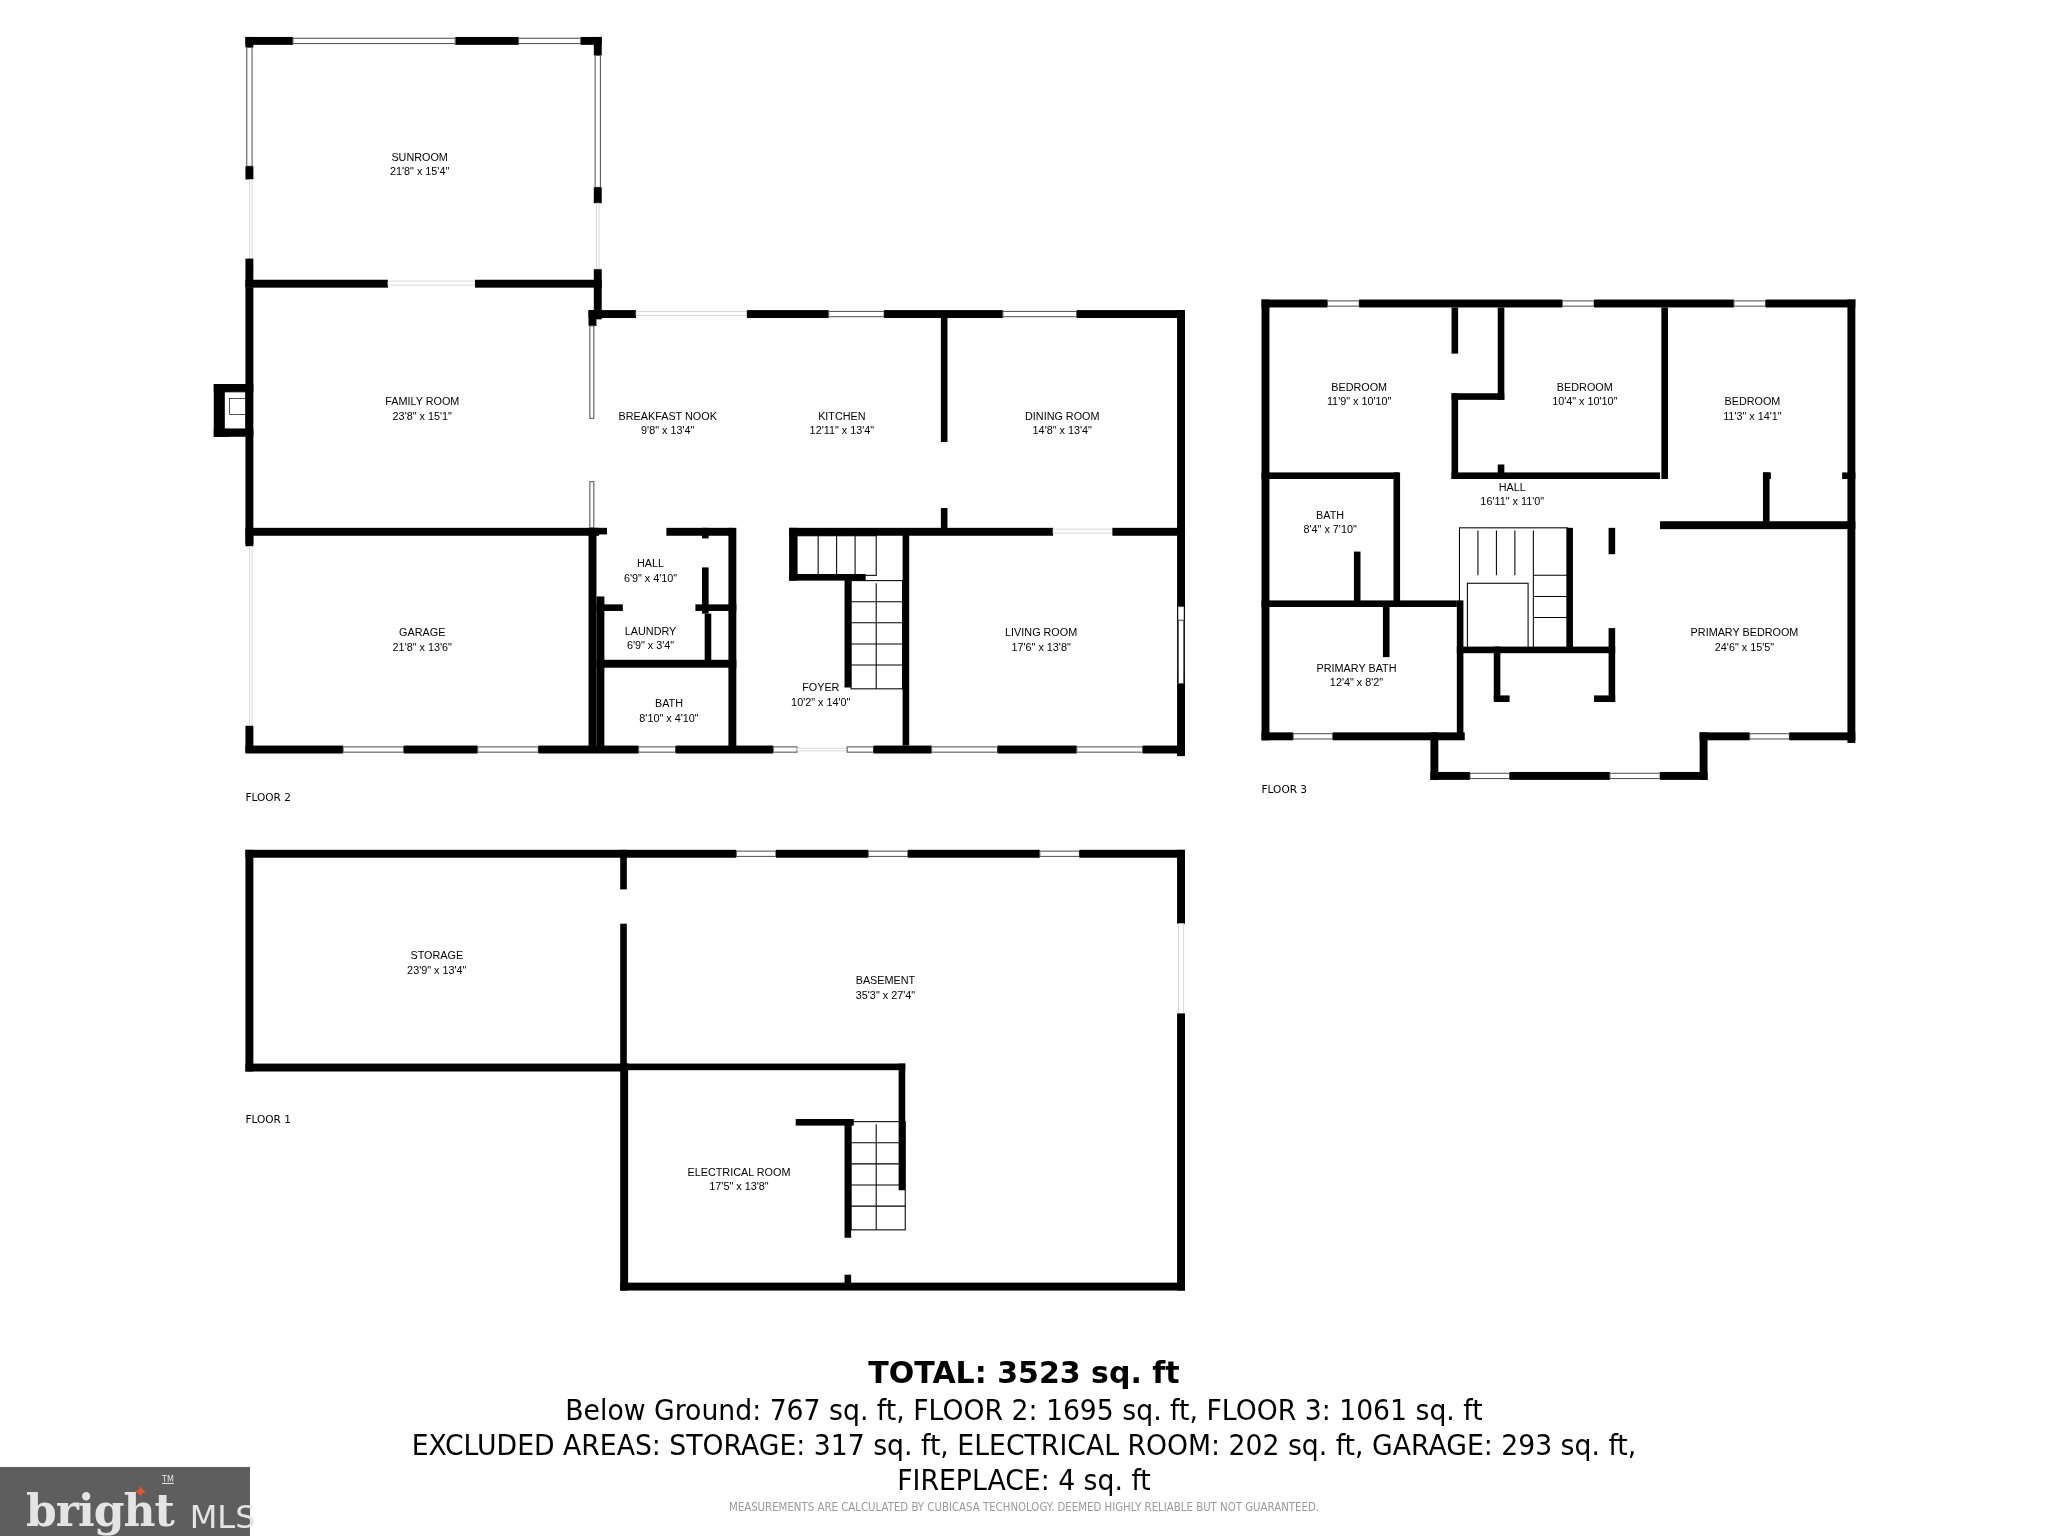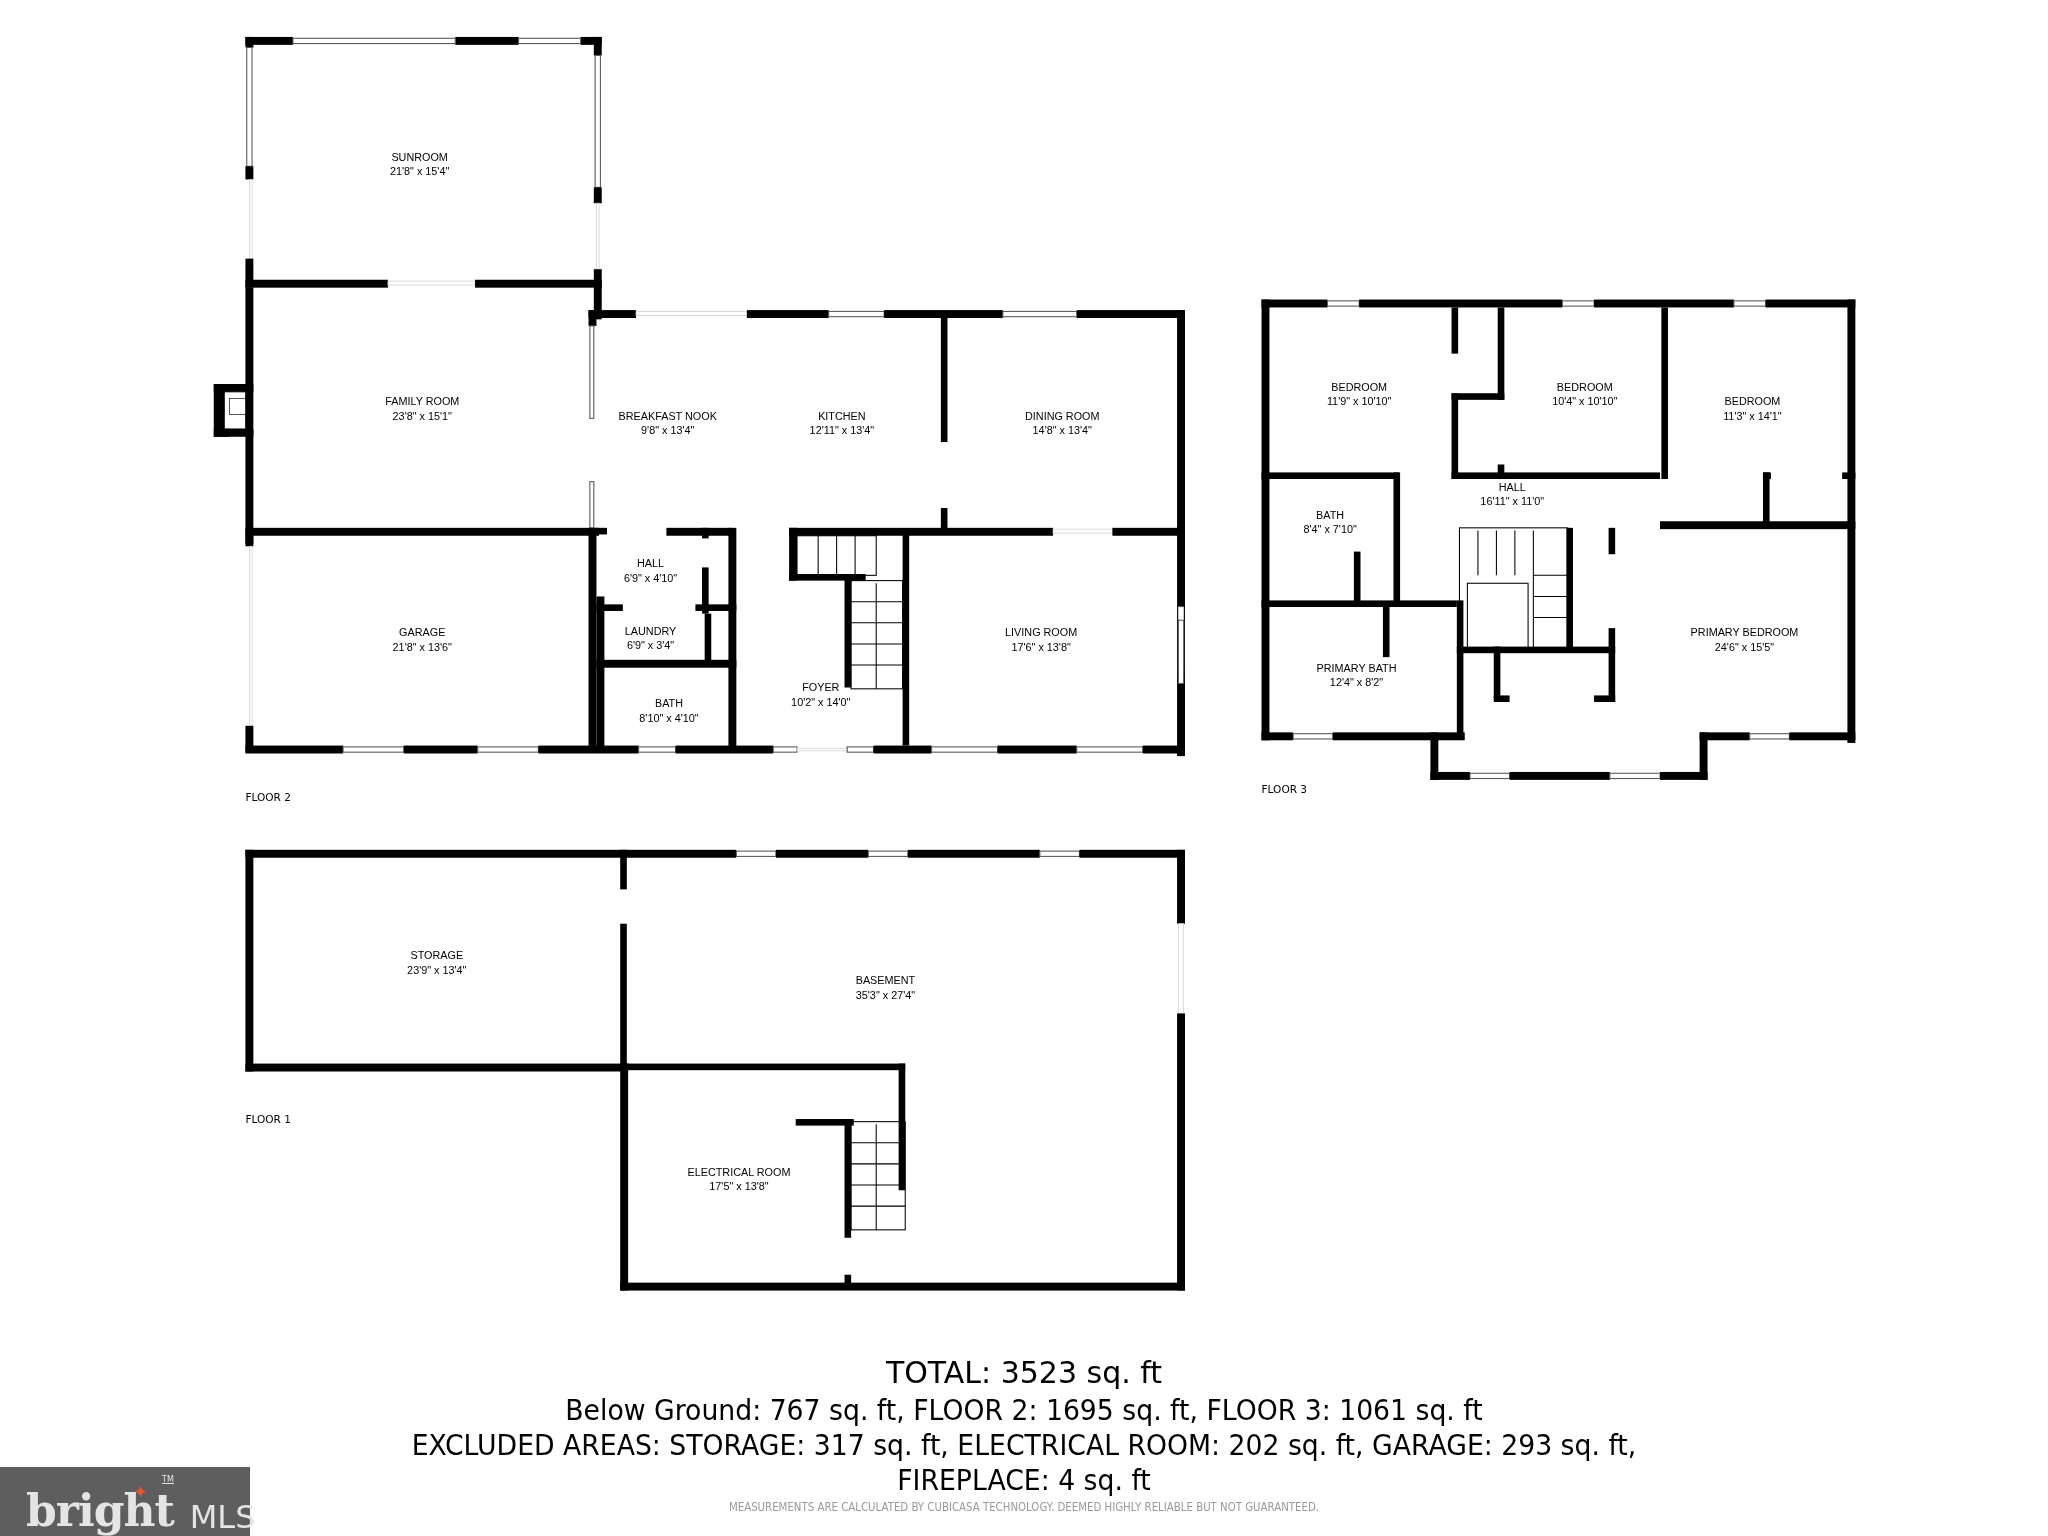--- a/index.html
+++ b/index.html
@@ -5,21 +5,21 @@
   html, body { margin: 0; padding: 0; background: #ffffff; }
   body { width: 2048px; height: 1536px; position: relative; overflow: hidden; font-family: "Liberation Sans", sans-serif; }
   #plan { position: absolute; left: 0; top: 0; width: 2048px; height: 1536px; }
   .wall { fill: #000000; }
   .win { fill: #ffffff; stroke: #555555; stroke-width: 0.8; }
   .open { fill: #ffffff; stroke: #cfcfcf; stroke-width: 0.6; }
   .stair { fill: none; stroke: #000000; stroke-width: 0.8; }
   .room-label { font-family: "Liberation Sans", sans-serif; font-size: 8.2px; fill: #000; text-anchor: middle; }
   .floor-label { font-family: "DejaVu Sans", sans-serif; font-size: 8px; fill: #000; }
   .summary { position: absolute; left: 0; width: 2048px; text-align: center; font-family: "DejaVu Sans", sans-serif; color: #000; white-space: nowrap; }
-  .sum-total { top: 1355px; font-size: 30px; font-weight: normal; }
+  .sum-total { top: 1355px; font-size: 30px; font-weight: bold; }
   .sum-line { font-size: 29px; transform: scaleX(0.92); }
   .sum-l2 { top: 1393px; }
   .sum-l3 { top: 1428px; }
   .sum-l4 { top: 1463px; }
   .disclaimer { position: absolute; left: 0; width: 2048px; top: 1500px; text-align: center; font-family: "DejaVu Sans", sans-serif; font-size: 12px; color: #9a9a9a; transform: scaleX(0.85); }
   .logo { position: absolute; left: 0; top: 1467px; width: 250px; height: 69px; background: #5e5e5e; display: flex; align-items: flex-end; padding-left: 26px; box-sizing: border-box; }
   .logo-word { font-family: "DejaVu Serif", serif; font-size: 44px; color: #e4e4e4; font-weight: bold; letter-spacing: -1px; position: relative; }
   .logo-star { position: absolute; left: 133px; top: 14px; color: #e2572b; font-size: 18px; }
   .logo-tm { position: absolute; left: 162px; top: 8px; color: #e4e4e4; font-size: 8px; font-family: "DejaVu Sans", sans-serif; text-decoration: underline; }
   .logo-mls { font-family: "DejaVu Sans", sans-serif; font-size: 32px; color: #e4e4e4; margin-left: 16px; margin-top: 8px; }

